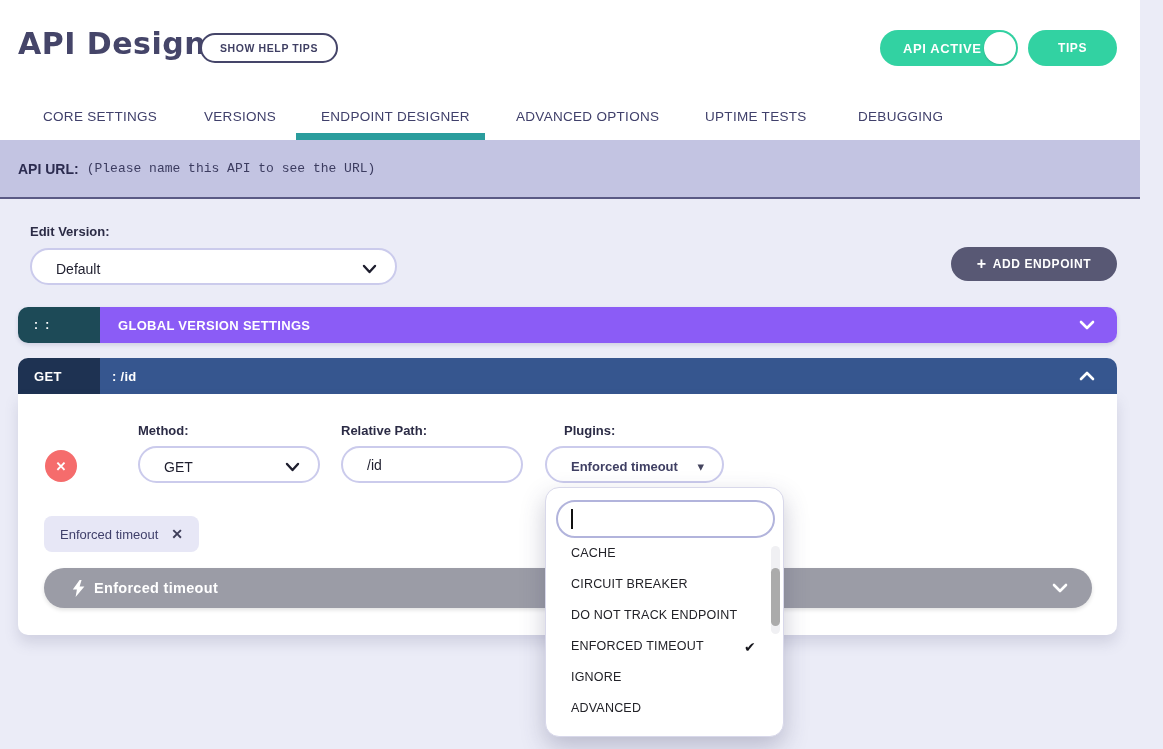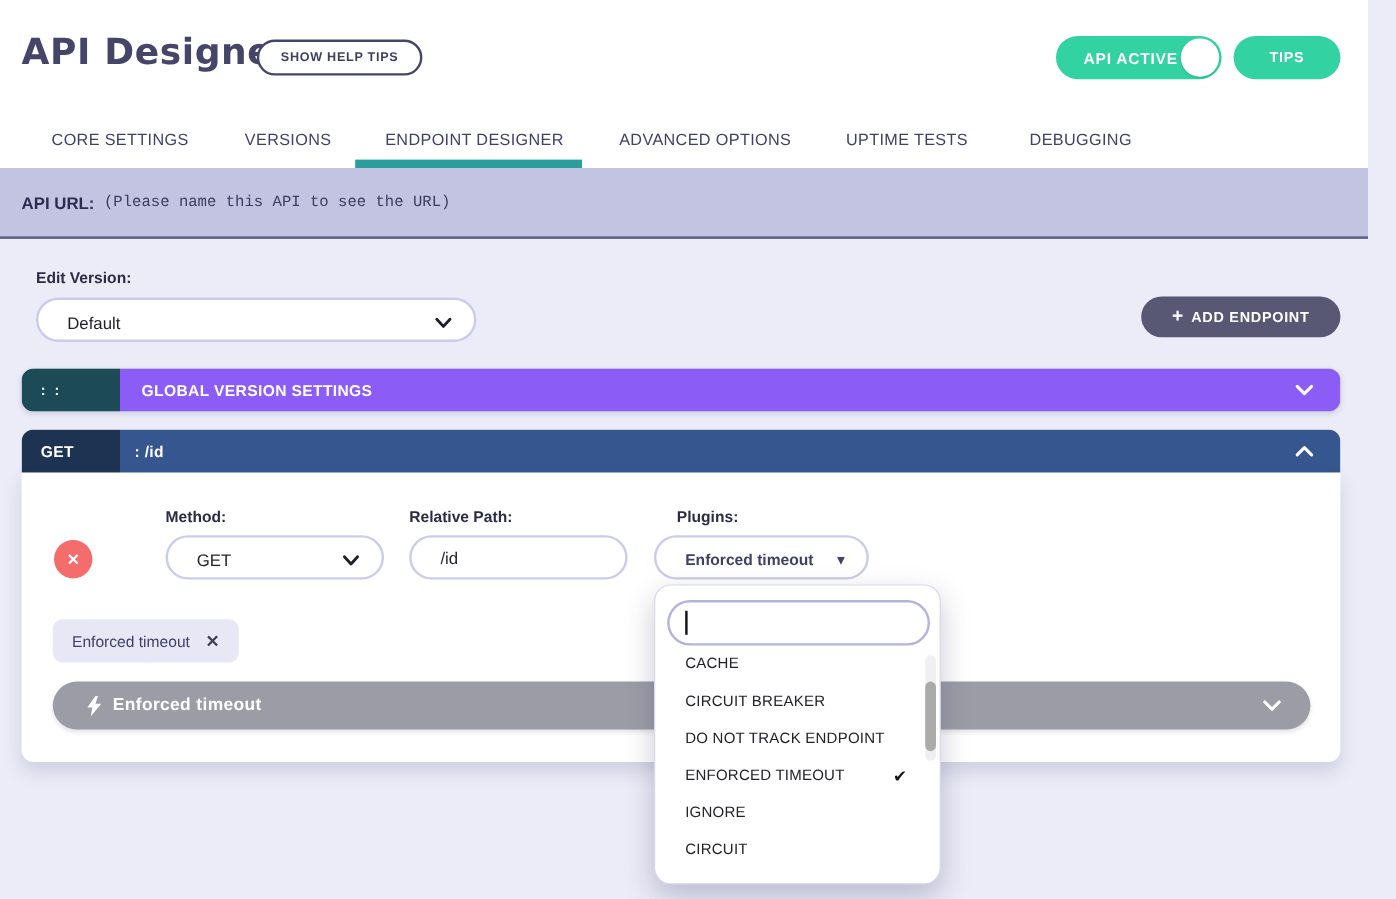--- a/index.html
+++ b/index.html
@@ -13,21 +13,21 @@
   .stage { position: absolute; inset: 0; }
 
   
   .header { position: absolute; left: 0; top: 0; width: 1140px; height: 140px; background: #ffffff; }
   .logo {
     position: absolute; left: 18px; top: 26px;
     font-family: "DejaVu Sans", sans-serif;
     font-size: 30px; font-weight: bold; color: #454569; letter-spacing: 0.5px;
   }
   .help-btn {
-    position: absolute; left: 214px; top: 33px; height: 30px; padding: 0 18px;
+    position: absolute; left: 200px; top: 33px; height: 30px; padding: 0 18px;
     border: 2px solid #454569; border-radius: 16px; background: #fff;
     font-family: inherit; font-size: 10.5px; font-weight: bold; letter-spacing: 0.6px;
     color: #3f3f63; display: flex; align-items: center; cursor: pointer;
   }
   .api-active {
     position: absolute; left: 880px; top: 30px; width: 138px; height: 36px;
     background: #32d2a2; border-radius: 18px; color: #fff;
     font-size: 13px; font-weight: bold; letter-spacing: 0.6px;
     display: flex; align-items: center; padding-left: 23px; cursor: pointer;
   }
@@ -296,21 +296,21 @@
         <span class="grow">DO NOT TRACK ENDPOINT</span>
       </div>
       <div class="dd-option">
         <span class="grow">ENFORCED TIMEOUT</span>
         <span class="dd-check">✔</span>
       </div>
       <div class="dd-option">
         <span class="grow">IGNORE</span>
       </div>
       <div class="dd-option">
-        <span class="grow">CIRCUIT</span>
+        <span class="grow">ADVANCED</span>
       </div>
     </div>
 
     <div class="dd-scroll-track"></div>
     <div class="dd-scroll-thumb"></div>
   </div>
 
 </div>
 
 </body></html>

